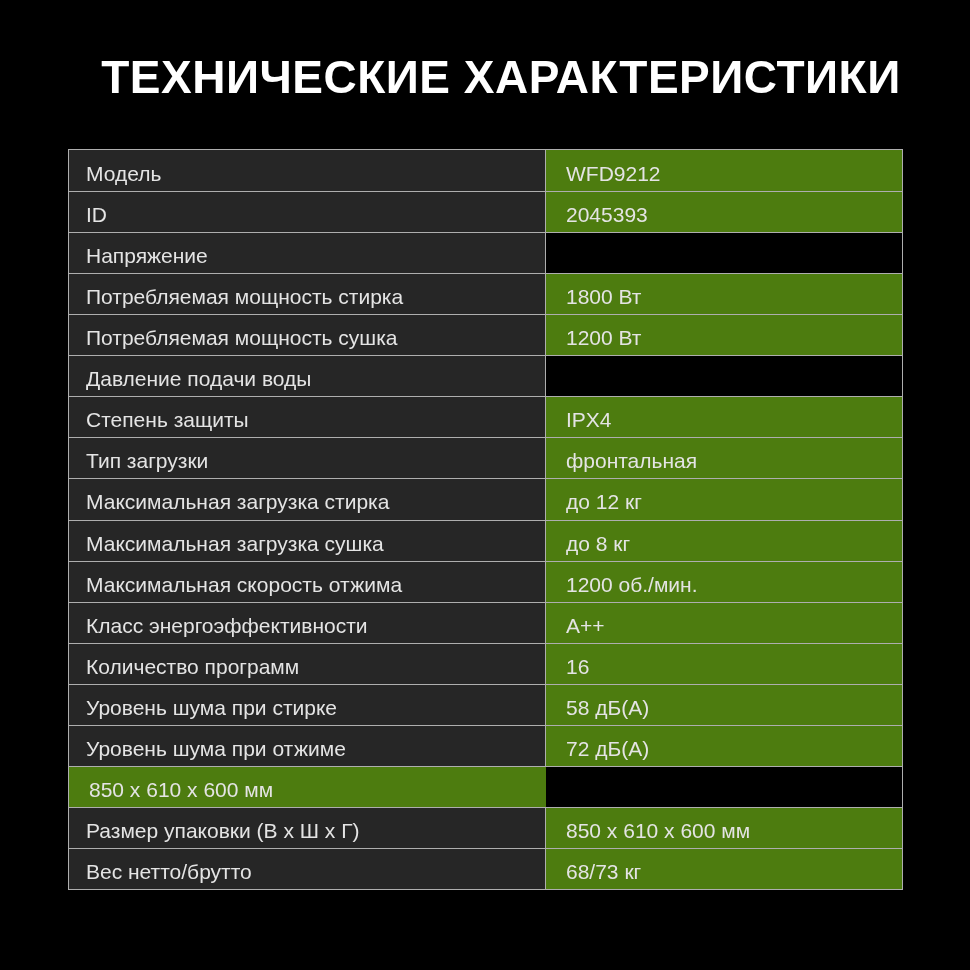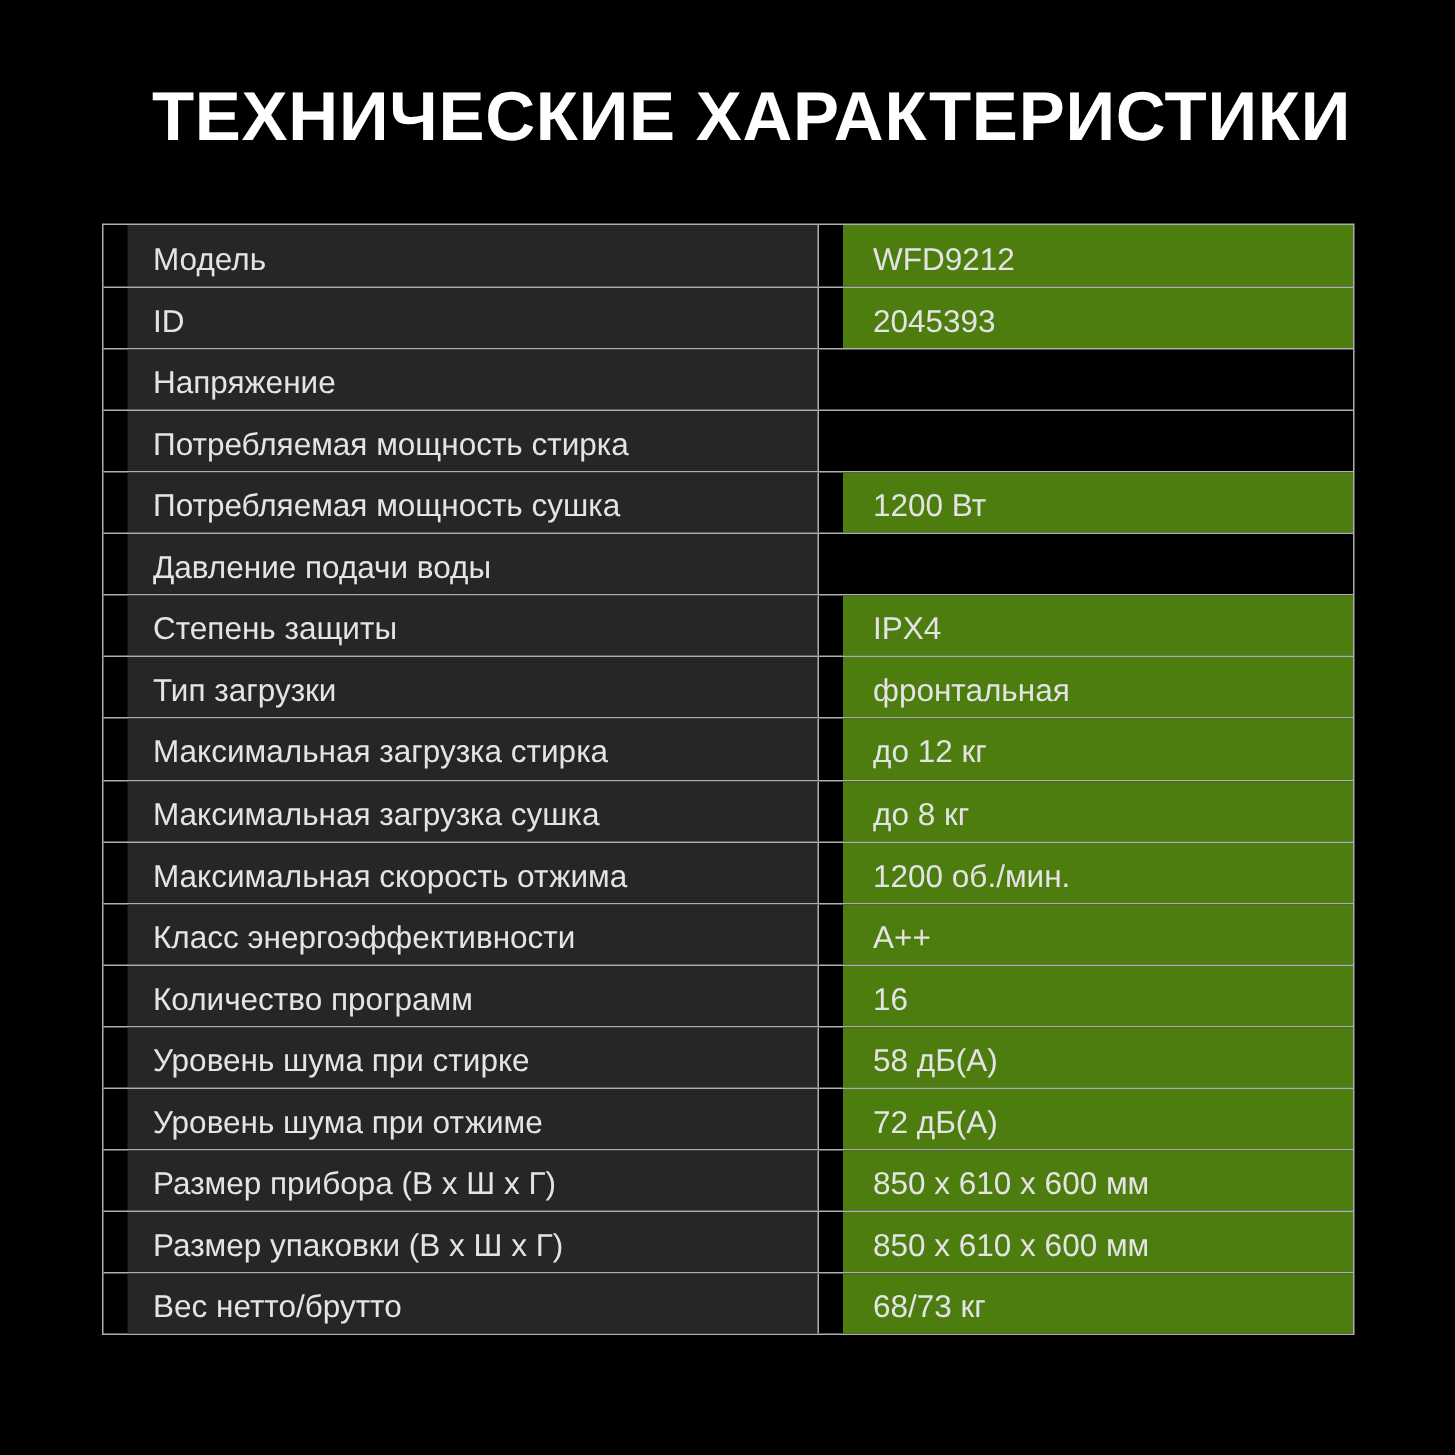--- a/index.html
+++ b/index.html
@@ -48,21 +48,20 @@
   }
   .cell {
     display: flex;
     align-items: center;
     box-sizing: border-box;
     font-size: 21px;
     color: #e4e4e4;
     padding-top: 6px;
     white-space: nowrap;
     overflow: hidden;
-    margin-left: 16px;
   }
   .label-cell {
     background: #262626;
     border-right: 1px solid #aeaeae;
     padding-left: 17px;
   }
   .value-cell {
     background: #4d7c0f;
     padding-left: 20px;
   }
@@ -79,20 +78,21 @@
     </div>
     <div class="row">
       <div class="cell label-cell">ID</div>
       <div class="cell value-cell">2045393</div>
     </div>
     <div class="row">
       <div class="cell label-cell">Напряжение</div>
     </div>
     <div class="row">
       <div class="cell label-cell">Потребляемая мощность стирка</div>
+      <div class="cell value-cell">1800 Вт</div>
     </div>
     <div class="row">
       <div class="cell label-cell">Потребляемая мощность сушка</div>
       <div class="cell value-cell">1200 Вт</div>
     </div>
     <div class="row">
       <div class="cell label-cell">Давление подачи воды</div>
     </div>
     <div class="row">
       <div class="cell label-cell">Степень защиты</div>
@@ -124,21 +124,20 @@
     </div>
     <div class="row">
       <div class="cell label-cell">Уровень шума при стирке</div>
       <div class="cell value-cell">58 дБ(А)</div>
     </div>
     <div class="row">
       <div class="cell label-cell">Уровень шума при отжиме</div>
       <div class="cell value-cell">72 дБ(А)</div>
     </div>
     <div class="row">
-      <div class="cell label-cell">Размер прибора (В х Ш х Г)</div>
       <div class="cell value-cell">850 х 610 х 600 мм</div>
     </div>
     <div class="row">
       <div class="cell label-cell">Размер упаковки (В х Ш х Г)</div>
       <div class="cell value-cell">850 х 610 х 600 мм</div>
     </div>
     <div class="row">
       <div class="cell label-cell">Вес нетто/брутто</div>
       <div class="cell value-cell">68/73 кг</div>
     </div>

